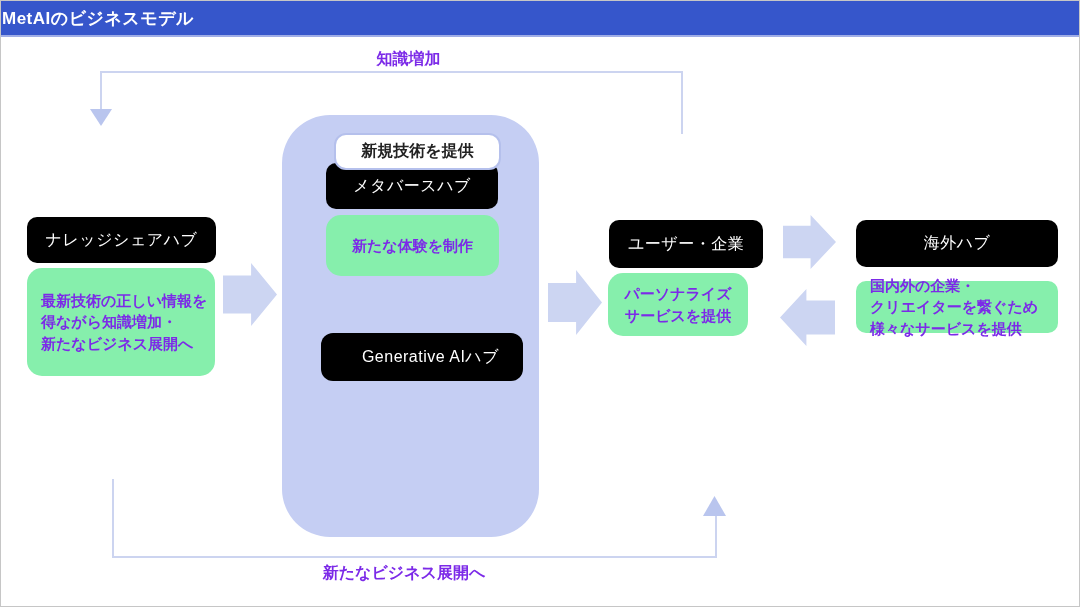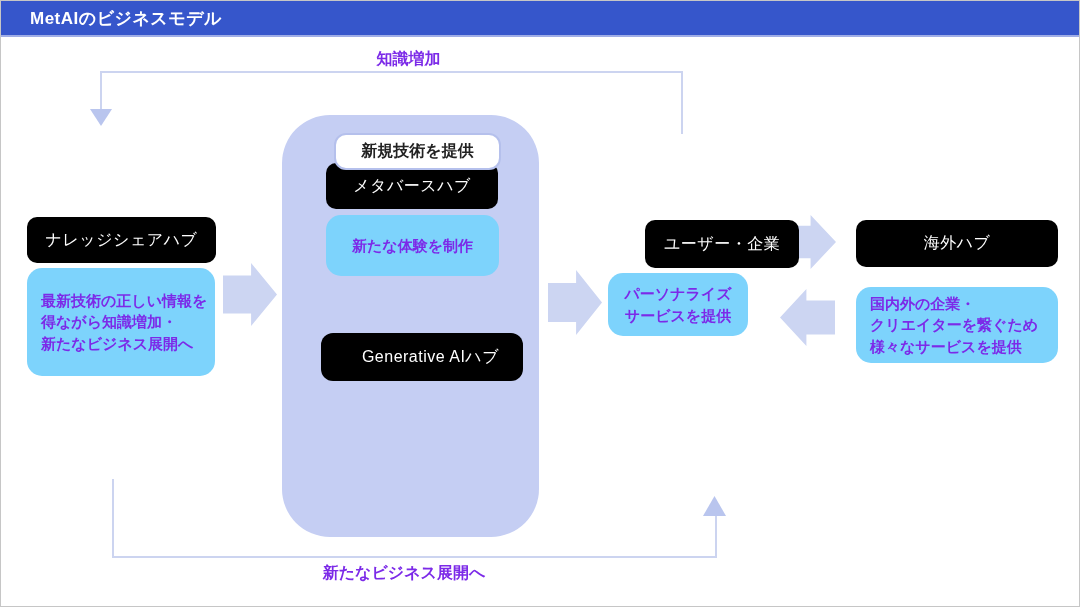--- a/index.html
+++ b/index.html
@@ -7,21 +7,21 @@
   .page{
     position:relative;width:1078px;height:605px;
     border:1px solid #c6c6c6;background:#ffffff;overflow:hidden;
   }
   .titlebar{
     position:absolute;left:0;top:0;width:100%;height:36px;
     background:#3656cb;border-bottom:2px solid #9fade6;
     display:flex;align-items:center;box-sizing:border-box;
   }
   .titlebar .title{
-    color:#ffffff;font-weight:bold;font-size:17px;padding-left:29px;letter-spacing:.5px;
+    color:#ffffff;font-weight:bold;font-size:17px;padding-left:1px;letter-spacing:.5px;
   }
   .flow-label{
     position:absolute;color:#7c2ae8;font-weight:bold;font-size:16px;text-align:center;
   }
   .lbl-knowledge{left:330px;top:48px;width:155px;}
   .lbl-newbiz{left:298px;top:562px;width:210px;}
   .line{position:absolute;background:#ccd4f0;}
   
   .l-top-h{left:99px;top:70px;width:583px;height:2px;}
   .l-top-vr{left:680px;top:70px;width:2px;height:63px;}
@@ -43,36 +43,36 @@
     background:#ffffff;border:2px solid #b5c0ec;border-radius:12px;
     display:flex;align-items:center;justify-content:center;
     font-weight:bold;font-size:16px;color:#222;box-sizing:border-box;z-index:3;margin-top:40px;
   }
   .pill{
     position:absolute;background:#000000;border-radius:10px;color:#ffffff;
     font-weight:normal;font-size:16px;display:flex;align-items:center;justify-content:center;
     z-index:2;letter-spacing:.5px;
   }
   .desc{
-    position:absolute;background:#7dd3fc;border-radius:15px;color:#7c2ae8;
+    position:absolute;background:#86efac;border-radius:15px;color:#7c2ae8;
     font-weight:bold;font-size:15px;line-height:1.42;z-index:2;
     display:flex;align-items:center;white-space:pre-line;box-sizing:border-box;
   }
   .desc.center{justify-content:center;text-align:center;}
   .desc.left{padding-left:14px;padding-right:6px;text-align:left;}
   .pill-knowledge{left:26px;top:216px;width:189px;height:46px;}
   .desc-knowledge{left:26px;top:267px;width:188px;height:108px;}
   .pill-metaverse{left:325px;top:162px;width:172px;height:46px;}
   .desc-metaverse{left:325px;top:214px;width:173px;height:61px;}
   .pill-genai{left:320px;top:332px;width:185px;height:48px;border-radius:12px;padding-left:17px;}
   .desc-genai{left:315px;top:385px;width:192px;height:106px;border-radius:18px;}
-  .pill-users{left:608px;top:219px;width:154px;height:48px;margin-left:36px;}
+  .pill-users{left:608px;top:219px;width:154px;height:48px;}
   .desc-users{left:607px;top:272px;width:140px;height:63px;}
   .pill-overseas{left:855px;top:219px;width:202px;height:47px;}
-  .desc-overseas{left:855px;top:286px;width:202px;height:76px;}
+  .desc-overseas{left:855px;top:280px;width:202px;height:52px;border-radius:10px;}
   
   .barrow{position:absolute;background:#ccd5f2;z-index:1;}
   .barrow.right{clip-path:polygon(0 20%,52% 20%,52% 0,100% 50%,52% 100%,52% 80%,0 80%);}
   .barrow.left{clip-path:polygon(100% 20%,48% 20%,48% 0,0 50%,48% 100%,48% 80%,100% 80%);}
   .ba-1{left:222px;top:262px;width:54px;height:63px;}
   .ba-2{left:547px;top:269px;width:54px;height:65px;}
   .ba-3{left:782px;top:214px;width:53px;height:54px;}
   .ba-4{left:779px;top:288px;width:55px;height:57px;}
 </style>
 </head>

